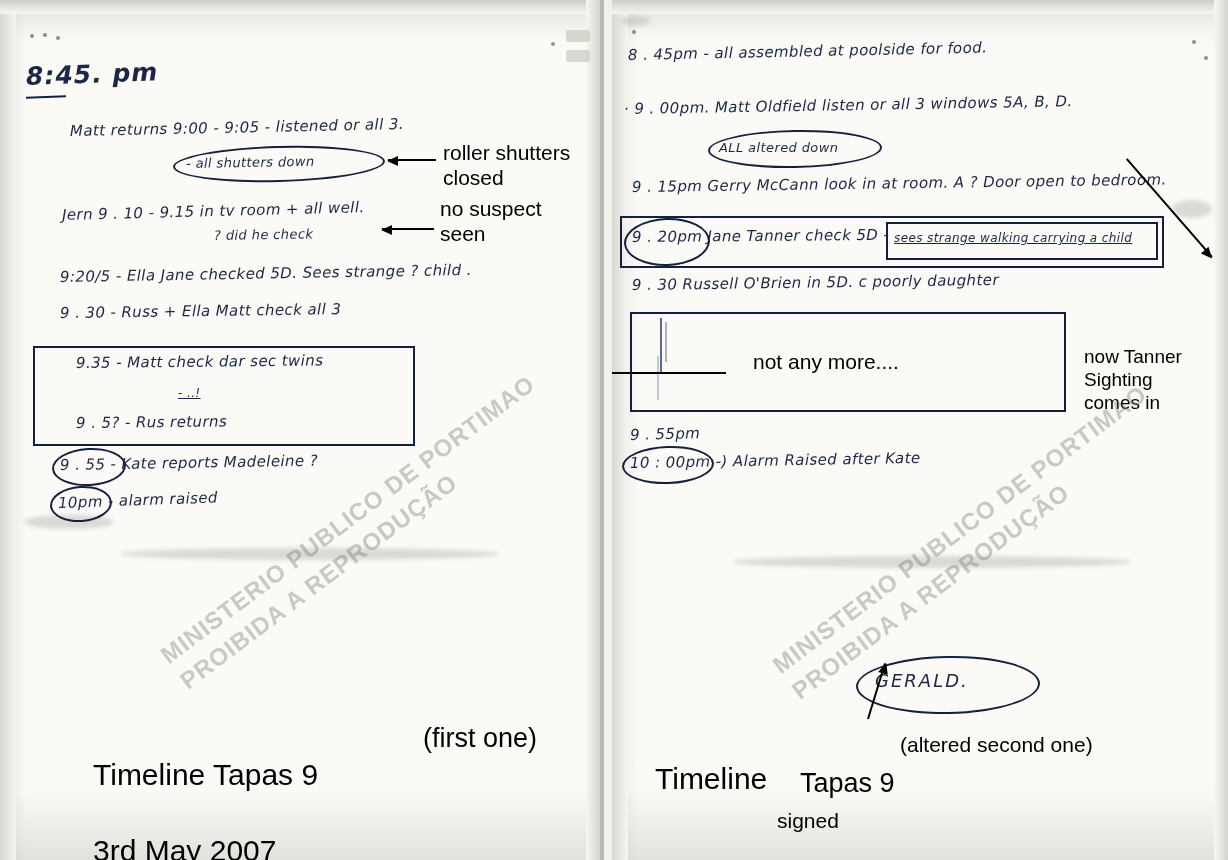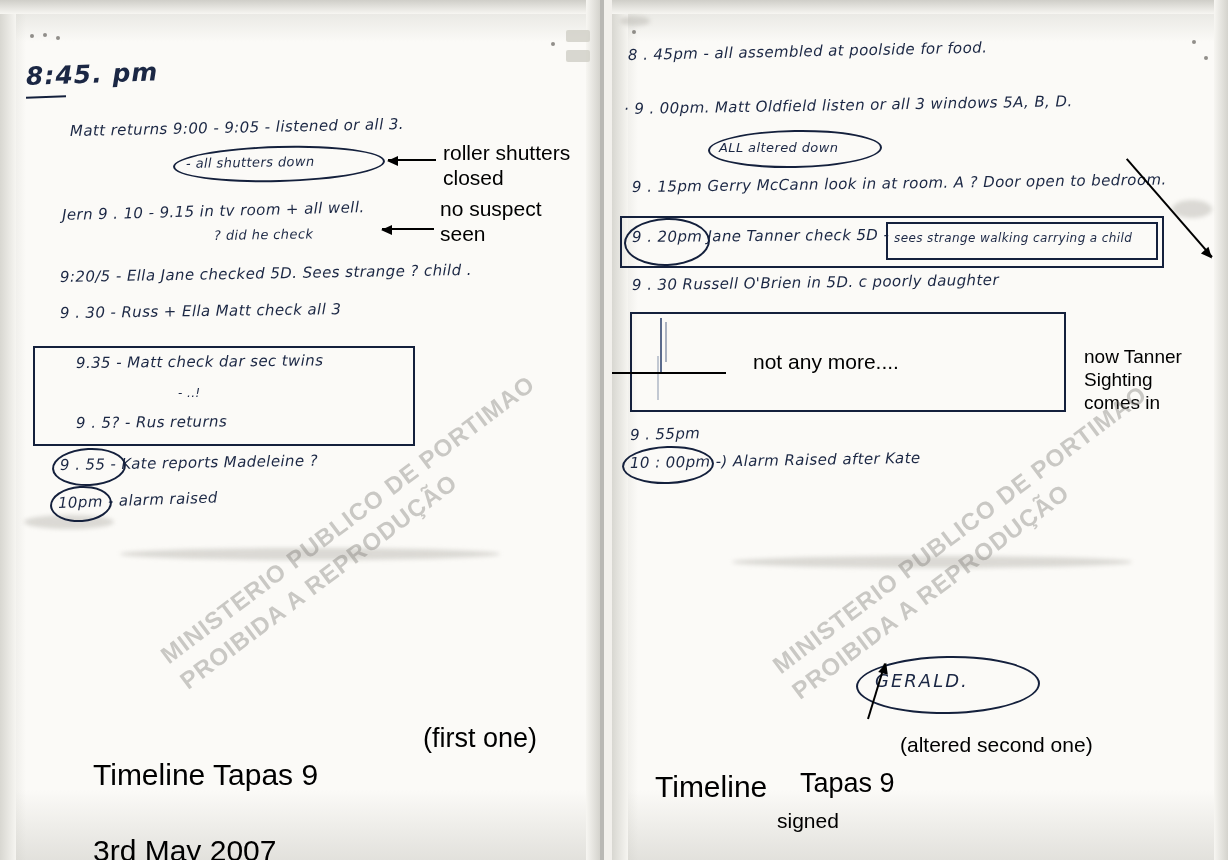--- a/index.html
+++ b/index.html
@@ -77,21 +77,21 @@
     font-family: "DejaVu Sans", sans-serif;
     color: #1b2744;
     font-style: italic;
     white-space: nowrap;
     letter-spacing: .4px;
     transform-origin: left center;
   }
   .hw.big { font-size: 25px; font-weight: 700; letter-spacing: 1px; }
   .hw.line { font-size: 15px; }
   .hw.small { font-size: 13px; }
-  .hw.tiny { font-size: 12px; }
+  .hw.tiny { font-size: 12px; text-decoration: underline; }
 
   
   .oval {
     position: absolute;
     border: 2px solid #14203c;
     border-radius: 50%;
     transform-origin: center;
   }
   .boxline {
     position: absolute;
@@ -270,19 +270,19 @@
 
     <div class="watermark" style="left:135px;top:630px;">
       <span>MINISTERIO PUBLICO DE PORTIMAO</span>
       <span class="wm-line2">PROIBIDA A REPRODUÇÃO</span>
     </div>
 
     <div class="hw line" style="left:263px;top:670px;font-size:18px;letter-spacing:2px;">GERALD.</div>
     <div class="oval" style="left:244px;top:656px;width:180px;height:54px;transform:rotate(-1deg);"></div>
     <div class="arrow rev" style="left:256px;top:718px;width:58px;transform:rotate(-73deg);transform-origin:left center;"></div>
 
-    <div class="anno title" style="left:43px;top:760px;margin-top:8px;">Timeline</div>
+    <div class="anno title" style="left:43px;top:760px;">Timeline</div>
     <div class="anno title2" style="left:188px;top:766px;">Tapas 9</div>
     <div class="anno" style="left:288px;top:732px;">(altered second one)</div>
     <div class="anno" style="left:165px;top:808px;">signed</div>
   </div>
 
 </div>
 
 </body></html>

